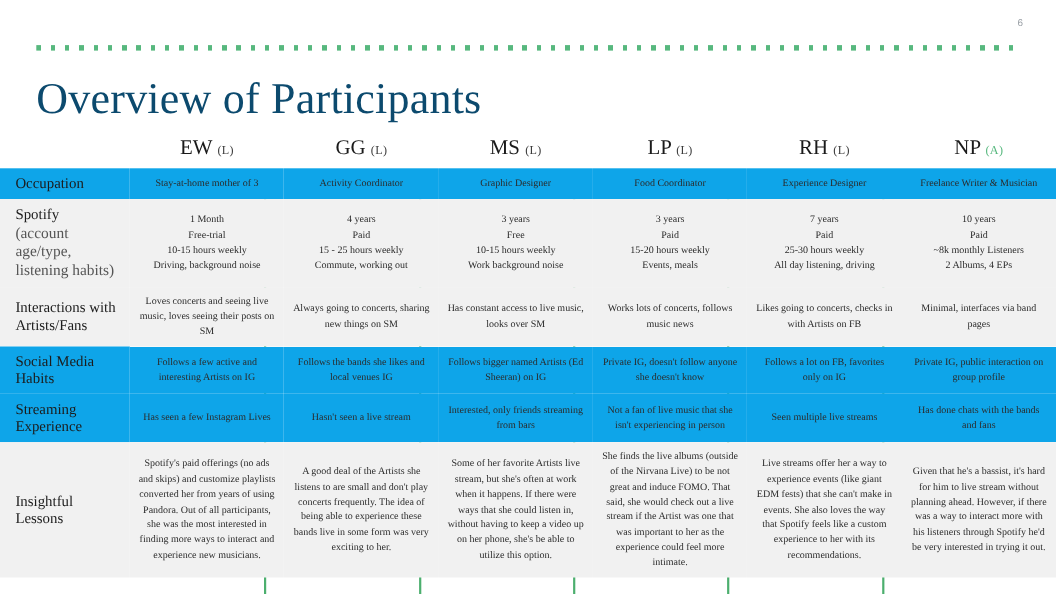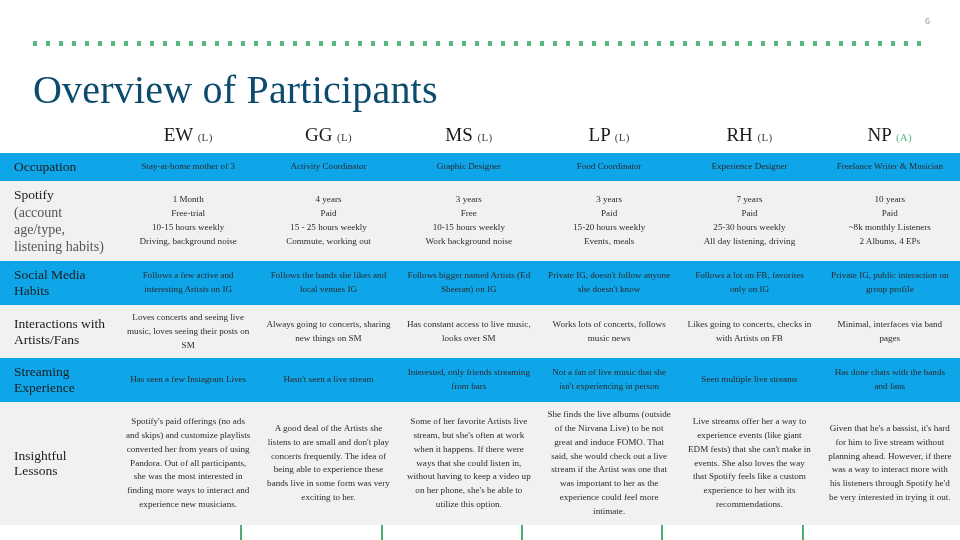--- a/index.html
+++ b/index.html
@@ -231,60 +231,60 @@
             <span class="line">25-30 hours weekly</span>
             <span class="line">All day listening, driving</span>
           </td>
           <td class="cell">
             <span class="line">10 years</span>
             <span class="line">Paid</span>
             <span class="line">~8k monthly Listeners</span>
             <span class="line">2 Albums, 4 EPs</span>
           </td>
         </tr>
+        <tr class="data-row shaded">
+          <td class="rowlabel">Interactions with Artists/Fans</td>
+          <td class="cell">
+            <span class="line">Loves concerts and seeing live music, loves seeing their posts on SM</span>
+          </td>
+          <td class="cell">
+            <span class="line">Always going to concerts, sharing new things on SM</span>
+          </td>
+          <td class="cell">
+            <span class="line">Has constant access to live music, looks over SM</span>
+          </td>
+          <td class="cell">
+            <span class="line">Works lots of concerts, follows music news</span>
+          </td>
+          <td class="cell">
+            <span class="line">Likes going to concerts, checks in with Artists on FB</span>
+          </td>
+          <td class="cell">
+            <span class="line">Minimal, interfaces via band pages</span>
+          </td>
+        </tr>
         <tr class="data-row plain">
           <td class="rowlabel">Social Media Habits</td>
           <td class="cell">
             <span class="line">Follows a few active and interesting Artists on IG</span>
           </td>
           <td class="cell">
             <span class="line">Follows the bands she likes and local venues IG</span>
           </td>
           <td class="cell">
             <span class="line">Follows bigger named Artists (Ed Sheeran) on IG</span>
           </td>
           <td class="cell">
             <span class="line">Private IG, doesn't follow anyone she doesn't know</span>
           </td>
           <td class="cell">
             <span class="line">Follows a lot on FB, favorites only on IG</span>
           </td>
           <td class="cell">
             <span class="line">Private IG, public interaction on group profile</span>
-          </td>
-        </tr>
-        <tr class="data-row shaded">
-          <td class="rowlabel">Interactions with Artists/Fans</td>
-          <td class="cell">
-            <span class="line">Loves concerts and seeing live music, loves seeing their posts on SM</span>
-          </td>
-          <td class="cell">
-            <span class="line">Always going to concerts, sharing new things on SM</span>
-          </td>
-          <td class="cell">
-            <span class="line">Has constant access to live music, looks over SM</span>
-          </td>
-          <td class="cell">
-            <span class="line">Works lots of concerts, follows music news</span>
-          </td>
-          <td class="cell">
-            <span class="line">Likes going to concerts, checks in with Artists on FB</span>
-          </td>
-          <td class="cell">
-            <span class="line">Minimal, interfaces via band pages</span>
           </td>
         </tr>
         <tr class="data-row plain">
           <td class="rowlabel">Streaming Experience</td>
           <td class="cell">
             <span class="line">Has seen a few Instagram Lives</span>
           </td>
           <td class="cell">
             <span class="line">Hasn't seen a live stream</span>
           </td>

